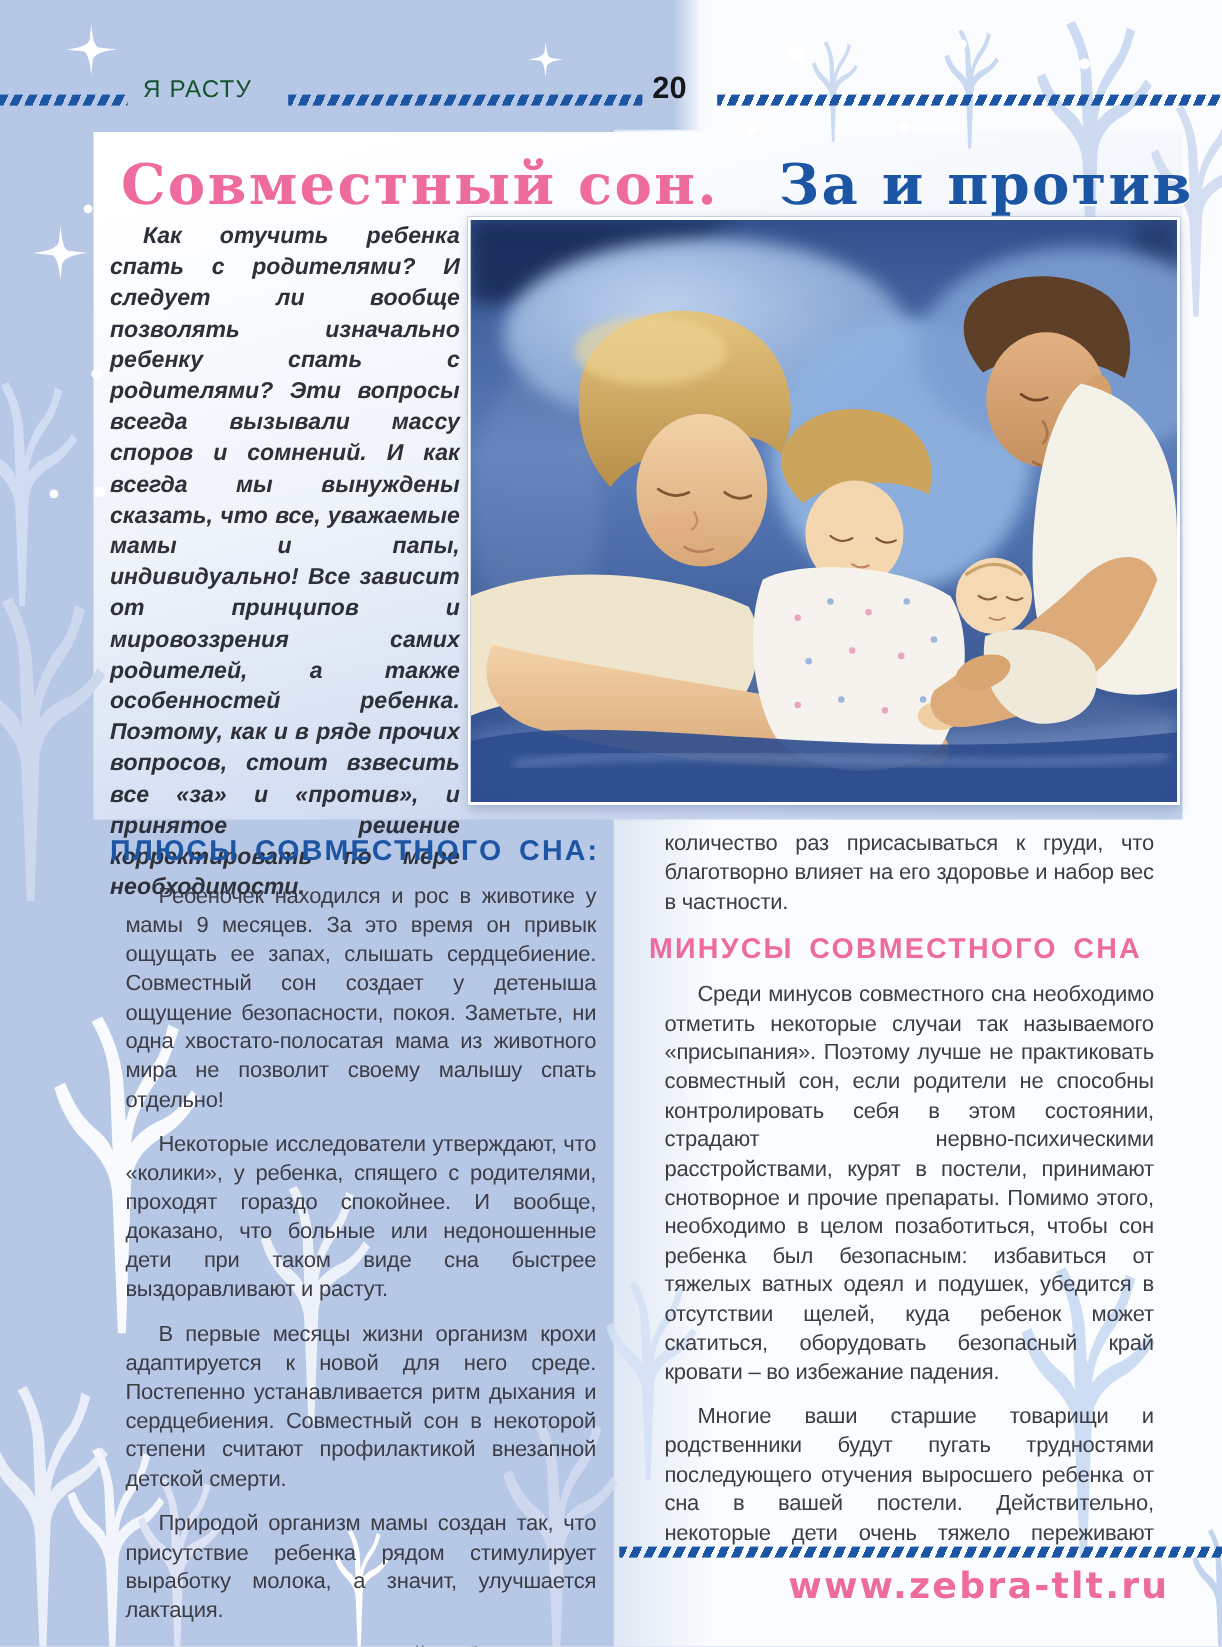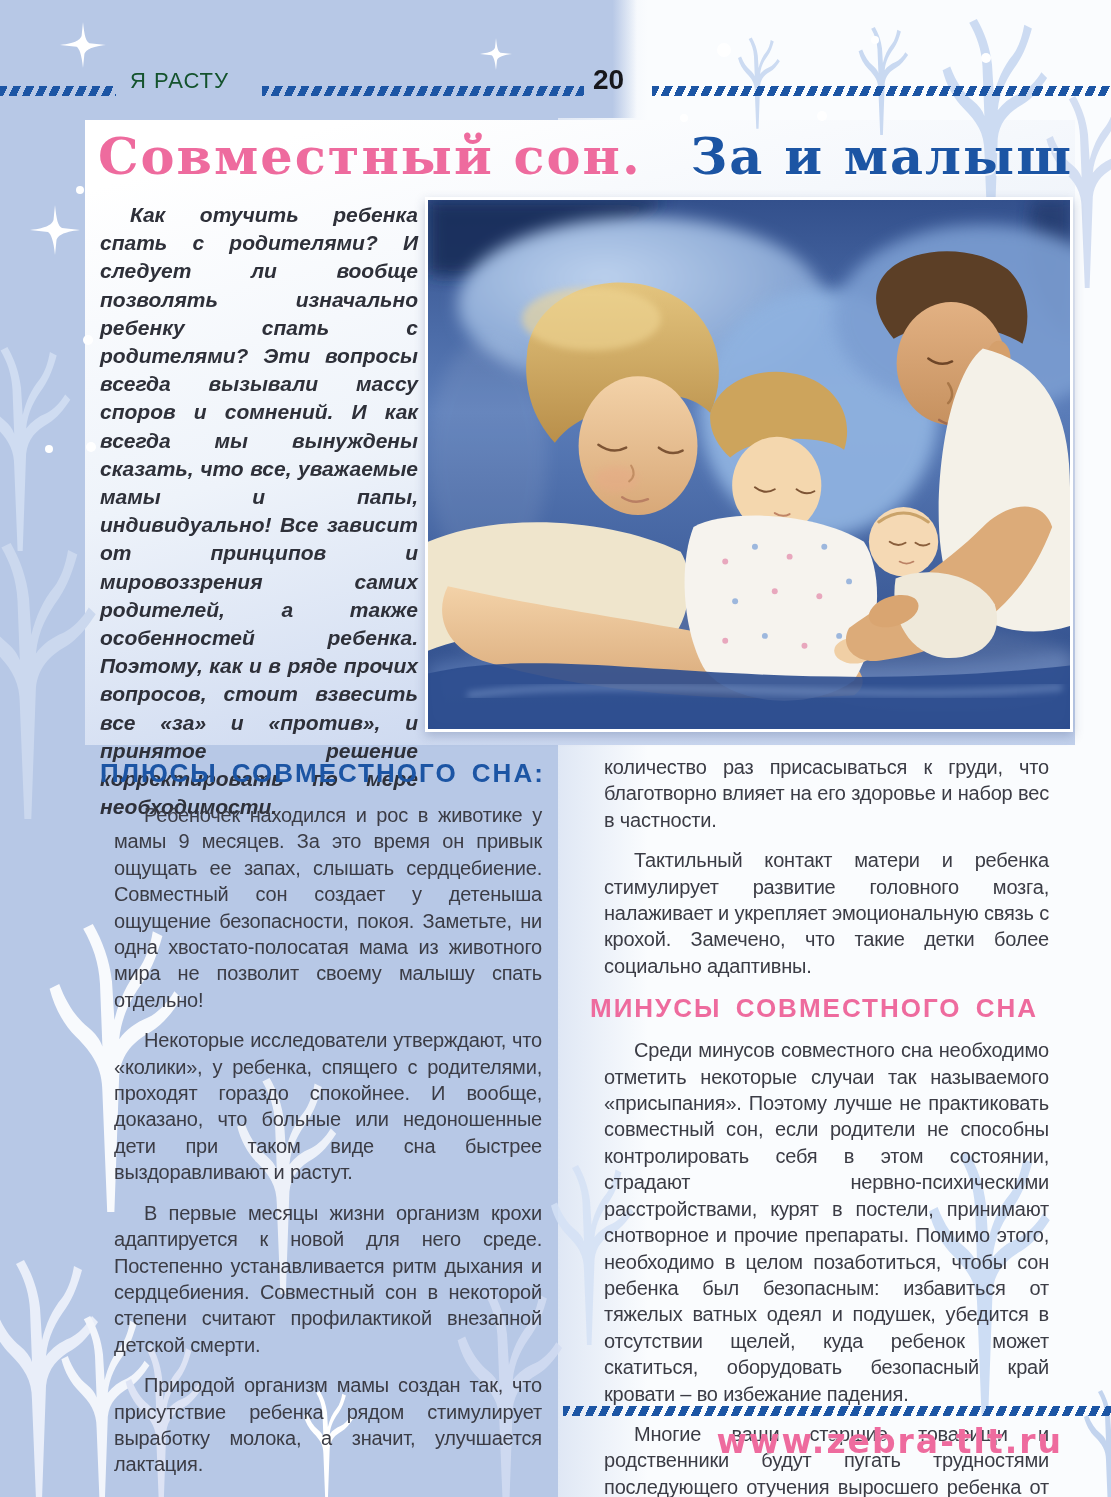--- a/index.html
+++ b/index.html
@@ -148,23 +148,23 @@
   </div>
 
   <div class="content">
 
     <div class="rope rope-a"></div>
     <div class="rubric">Я РАСТУ</div>
     <div class="rope rope-b"></div>
     <div class="pagenum">20</div>
     <div class="rope rope-c"></div>
 
-    <h1 class="title" style="margin:0;">
+    <h1 class="title" style="margin:12px;">
       <span class="t-pink">Совместный сон.</span>
-      <span class="t-blue">За и малыш</span>
+      <span class="t-blue">За и против</span>
     </h1>
 
     <div class="intro">Как отучить ребенка спать с родителями? И следует ли вообще позволять изначально ребенку спать с родителями? Эти вопросы всегда вызывали массу споров и сомнений. И как всегда мы вынуждены сказать, что все, уважаемые мамы и папы, индивидуально! Все зависит от принципов и мировоззрения самих родителей, а также особенностей ребенка. Поэтому, как и в ряде прочих вопросов, стоит взвесить все «за» и «против», и принятое решение корректировать по мере необходимости.</div>
 
     <figure class="photo">
       <svg viewBox="0 0 648 534" preserveAspectRatio="none">
         <defs>
           <linearGradient id="bedV" x1="0" y1="0" x2="0" y2="1">
             <stop offset="0" stop-color="#33508c"></stop>
               <stop offset="0.4" stop-color="#5a7cb8"></stop>
@@ -272,21 +272,20 @@
       <h2 class="h-pros">ПЛЮСЫ СОВМЕСТНОГО СНА:</h2>
       <p>Ребеночек находился и рос в животике у мамы 9 месяцев. За это время он привык ощущать ее запах, слышать сердцебиение. Совместный сон создает у детеныша ощущение безопасности, покоя. Заметьте, ни одна хвостато-полосатая мама из животного мира не позволит своему малышу спать отдельно!</p>
       <p>Некоторые исследователи утверждают, что «колики», у ребенка, спящего с родителями, проходят гораздо спокойнее. И вообще, доказано, что больные или недоношенные дети при таком виде сна быстрее выздоравливают и растут.</p>
       <p>В первые месяцы жизни организм крохи адаптируется к новой для него среде. Постепенно устанавливается ритм дыхания и сердцебиения. Совместный сон в некоторой степени считают профилактикой внезапной детской смерти.</p>
       <p>Природой организм мамы создан так, что присутствие ребенка рядом стимулирует выработку молока, а значит, улучшается лактация.</p>
       <p class="runon">Находясь рядом с мамой, ребенок может любое</p>
     </section>
 
     <section class="col col-right">
       <p class="cont">количество раз присасываться к груди, что благотворно влияет на его здоровье и набор вес в частности.</p>
-      <p>Тактильный контакт матери и ребенка стимулирует развитие головного мозга, налаживает и укрепляет эмоциональную связь с крохой. Замечено, что такие детки более социально адаптивны.</p>
       <h2 class="h-cons">МИНУСЫ СОВМЕСТНОГО СНА</h2>
       <p>Среди минусов совместного сна необходимо отметить некоторые случаи так называемого «присыпания». Поэтому лучше не практиковать совместный сон, если родители не способны контролировать себя в этом состоянии, страдают нервно-психическими расстройствами, курят в постели, принимают снотворное и прочие препараты. Помимо этого, необходимо в целом позаботиться, чтобы сон ребенка был безопасным: избавиться от тяжелых ватных одеял и подушек, убедится в отсутствии щелей, куда ребенок может скатиться, оборудовать безопасный край кровати – во избежание падения.</p>
       <p class="runon">Многие ваши старшие товарищи и родственники будут пугать трудностями последующего отучения выросшего ребенка от сна в вашей постели. Действительно, некоторые дети очень тяжело переживают</p>
     </section>
 
     <div class="rope rope-footer"></div>
     <div class="site">www.zebra-tlt.ru</div>
   </div>
 </div>
 

